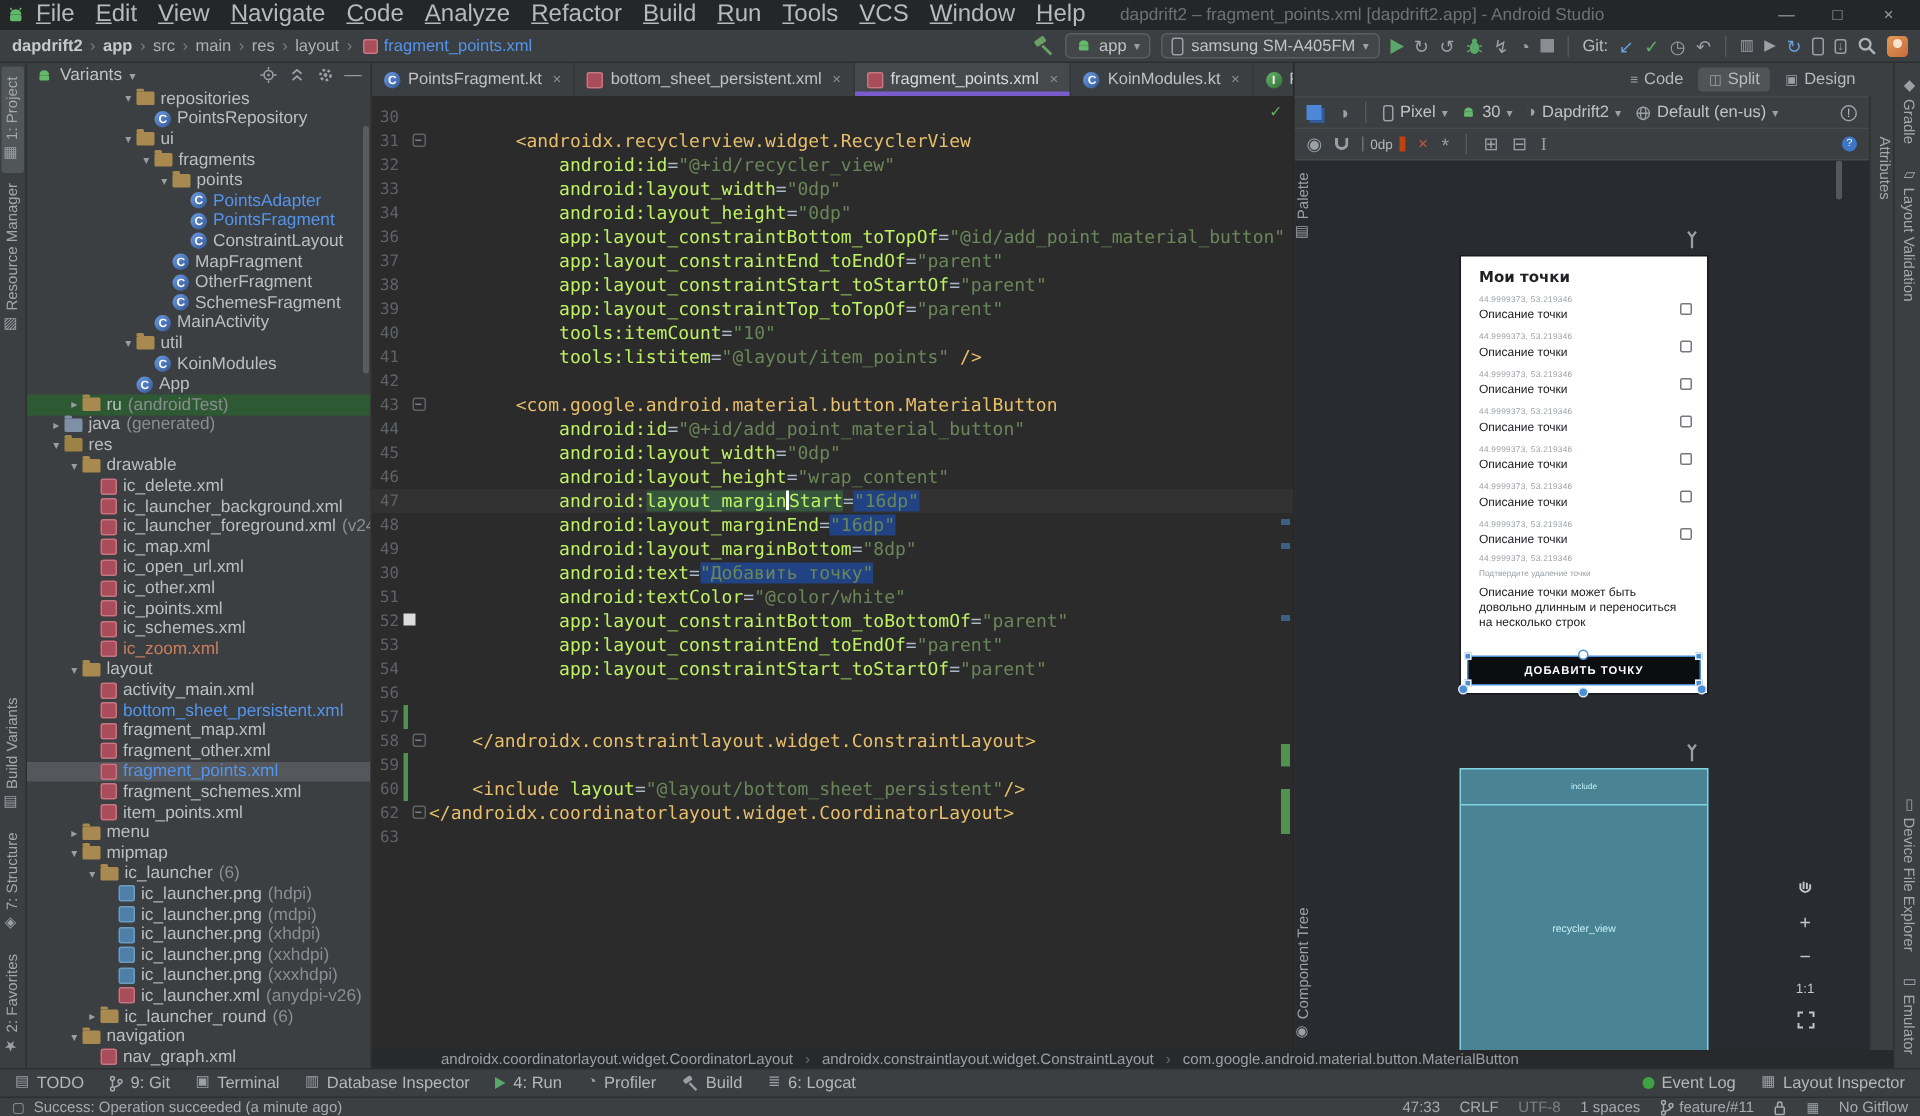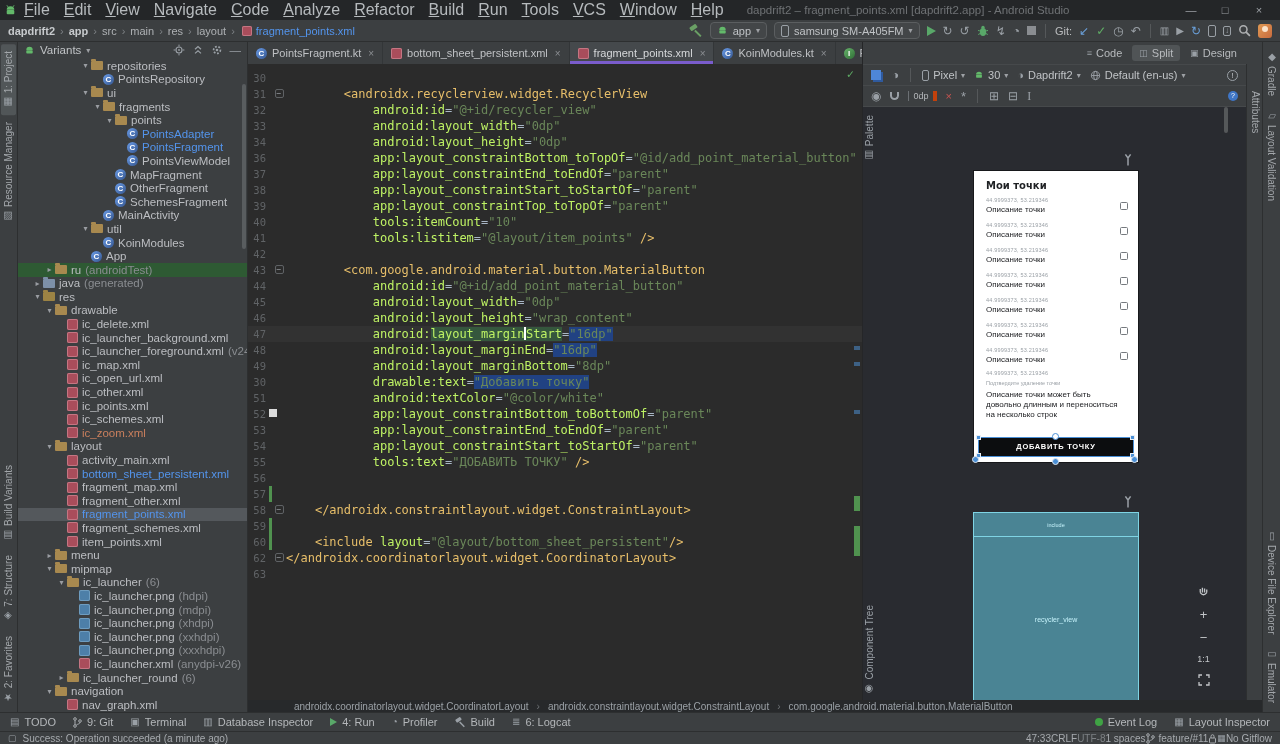--- a/index.html
+++ b/index.html
@@ -135,21 +135,21 @@
   .zoomctl .zi{font-size:13px;line-height:1;color:#c3c6c9}
   .zoomctl .zr{font-size:9px}
   .dscroll{position:absolute;right:18px;top:0;width:4px;height:26px;background:#55585a;border-radius:2px}
 
   
   .twbar{height:19px;background:#3c3f41;border-top:1px solid #2d2f30;display:flex;align-items:center;padding:0 10px;gap:17px;font-size:11px;color:#b4b7ba}
   .twitem{display:flex;align-items:center;gap:5px}
   .twright{margin-left:auto;display:flex;gap:17px}
   .dot-green{display:inline-block;width:8px;height:8px;border-radius:50%;background:#3fa344}
   .statusbar{height:13px;background:#3c3f41;border-top:1px solid #2d2f30;display:flex;align-items:center;padding:0 8px;font-size:10px;color:#a7abaf;gap:6px}
-  .sright{margin-left:auto;display:flex;align-items:center;}
+  .sright{margin-left:auto;display:flex;align-items:center;gap:13px}
   .dim{color:#7c8084}
 </style>
 </head>
 <body>
 
 <div class="titlebar">
   <svg width="13" height="13" viewBox="0 0 12 12">
       <path d="M2.5 5.4a3.5 3.4 0 0 1 7 0z" fill="#63b96a"></path>
       <rect x="2.5" y="5.6" width="7" height="3.8" rx="0.9" fill="#63b96a"></rect>
       <line x1="3.6" y1="2.6" x2="2.7" y2="1.2" stroke="#63b96a" stroke-width="0.9"></line>
@@ -351,21 +351,21 @@
           <span class="icw">
             <i class="icc kc">C</i>
           </span>
           <span class="tlabel c-blue">PointsFragment</span>
         </div>
         <div class="trow" style="padding-left:98px">
           <span class="arr"></span>
           <span class="icw">
             <i class="icc kc">C</i>
           </span>
-          <span class="tlabel">PointsViewModel</span>
+          <span class="tlabel">ConstraintLayout</span>
         </div>
         <div class="trow" style="padding-left:86px">
           <span class="arr"></span>
           <span class="icw">
             <i class="icc kc">C</i>
           </span>
           <span class="tlabel">MapFragment</span>
         </div>
         <div class="trow" style="padding-left:86px">
           <span class="arr"></span>
@@ -717,26 +717,25 @@
               <div class="cline"><span class="lnum">40</span><span class="chg"></span><span class="fold"></span><span class="ctext"><span class="c-pl">            tools:itemCount</span><span class="c-eq">=</span><span class="c-val">"10"</span></span></div>
               <div class="cline"><span class="lnum">41</span><span class="chg"></span><span class="fold"></span><span class="ctext"><span class="c-pl">            tools:listitem</span><span class="c-eq">=</span><span class="c-val">"@layout/item_points"</span><span class="c-pl"> </span><span class="c-tag">/&gt;</span></span></div>
               <div class="cline"><span class="lnum">42</span><span class="chg"></span><span class="fold"></span><span class="ctext"></span></div>
               <div class="cline"><span class="lnum">43</span><span class="chg"></span><span class="fold"><span class="fbox">−</span></span><span class="ctext"><span class="c-pl">        </span><span class="c-tag">&lt;com.google.android.material.button.MaterialButton</span></span></div>
               <div class="cline"><span class="lnum">44</span><span class="chg"></span><span class="fold"></span><span class="ctext"><span class="c-pl">            android:id</span><span class="c-eq">=</span><span class="c-val">"@+id/add_point_material_button"</span></span></div>
               <div class="cline"><span class="lnum">45</span><span class="chg"></span><span class="fold"></span><span class="ctext"><span class="c-pl">            android:layout_width</span><span class="c-eq">=</span><span class="c-val">"0dp"</span></span></div>
               <div class="cline"><span class="lnum">46</span><span class="chg"></span><span class="fold"></span><span class="ctext"><span class="c-pl">            android:layout_height</span><span class="c-eq">=</span><span class="c-val">"wrap_content"</span></span></div>
               <div class="cline caretline"><span class="lnum">47</span><span class="chg"></span><span class="fold"></span><span class="ctext"><span class="c-pl">            android:<span class="hlg">layout_margin<span class="tcaret"></span>Start</span></span><span class="c-eq">=</span><span class="c-val"><span class="hlb">"16dp"</span></span></span></div>
               <div class="cline"><span class="lnum">48</span><span class="chg"></span><span class="fold"></span><span class="ctext"><span class="c-pl">            android:layout_marginEnd</span><span class="c-eq">=</span><span class="c-val"><span class="hlb">"16dp"</span></span></span></div>
               <div class="cline"><span class="lnum">49</span><span class="chg"></span><span class="fold"></span><span class="ctext"><span class="c-pl">            android:layout_marginBottom</span><span class="c-eq">=</span><span class="c-val">"8dp"</span></span></div>
-              <div class="cline"><span class="lnum">30</span><span class="chg"></span><span class="fold"></span><span class="ctext"><span class="c-pl">            drawable:text</span><span class="c-eq">=</span><span class="c-val"><span class="hlb">"Добавить точку"</span></span></span></div>
+              <div class="cline"><span class="lnum">30</span><span class="chg"></span><span class="fold"></span><span class="ctext"><span class="c-pl">            android:text</span><span class="c-eq">=</span><span class="c-val"><span class="hlb">"Добавить точку"</span></span></span></div>
               <div class="cline"><span class="lnum">51</span><span class="chg"></span><span class="fold"></span><span class="ctext"><span class="c-pl">            android:textColor</span><span class="c-eq">=</span><span class="c-val">"@color/white"</span></span></div>
               <div class="cline"><span class="lnum">52</span><span class="chg"></span><span class="fold"></span><span class="ctext"><span class="c-pl">            app:layout_constraintBottom_toBottomOf</span><span class="c-eq">=</span><span class="c-val">"parent"</span></span></div>
               <div class="cline"><span class="lnum">53</span><span class="chg"></span><span class="fold"></span><span class="ctext"><span class="c-pl">            app:layout_constraintEnd_toEndOf</span><span class="c-eq">=</span><span class="c-val">"parent"</span></span></div>
               <div class="cline"><span class="lnum">54</span><span class="chg"></span><span class="fold"></span><span class="ctext"><span class="c-pl">            app:layout_constraintStart_toStartOf</span><span class="c-eq">=</span><span class="c-val">"parent"</span></span></div>
-              <div class="cline"><span class="lnum">55</span><span class="chg"></span><span class="fold"></span><span class="ctext"><span class="c-pl">            tools:text</span><span class="c-eq">=</span><span class="c-val">"ДОБАВИТЬ ТОЧКУ"</span><span class="c-pl"> </span><span class="c-tag">/&gt;</span></span></div>
               <div class="cline"><span class="lnum">56</span><span class="chg"></span><span class="fold"></span><span class="ctext"></span></div>
               <div class="cline"><span class="lnum">57</span><span class="chg on"></span><span class="fold"></span><span class="ctext"></span></div>
               <div class="cline"><span class="lnum">58</span><span class="chg"></span><span class="fold"><span class="fbox">−</span></span><span class="ctext"><span class="c-pl">    </span><span class="c-tag">&lt;/androidx.constraintlayout.widget.ConstraintLayout</span><span class="c-tag">&gt;</span></span></div>
               <div class="cline"><span class="lnum">59</span><span class="chg on"></span><span class="fold"></span><span class="ctext"></span></div>
               <div class="cline"><span class="lnum">60</span><span class="chg on"></span><span class="fold"></span><span class="ctext"><span class="c-pl">    </span><span class="c-tag">&lt;include</span><span class="c-pl"> layout</span><span class="c-eq">=</span><span class="c-val">"@layout/bottom_sheet_persistent"</span><span class="c-tag">/&gt;</span></span></div>
               <div class="cline"><span class="lnum">62</span><span class="chg"></span><span class="fold"><span class="fbox">−</span></span><span class="ctext"><span class="c-tag">&lt;/androidx.coordinatorlayout.widget.CoordinatorLayout</span><span class="c-tag">&gt;</span></span></div>
               <div class="cline"><span class="lnum">63</span><span class="chg"></span><span class="fold"></span><span class="ctext"></span></div>
             </div>
           <div class="bookmark" style="top:345px"></div>
           <span class="insp-ok">✓</span>

